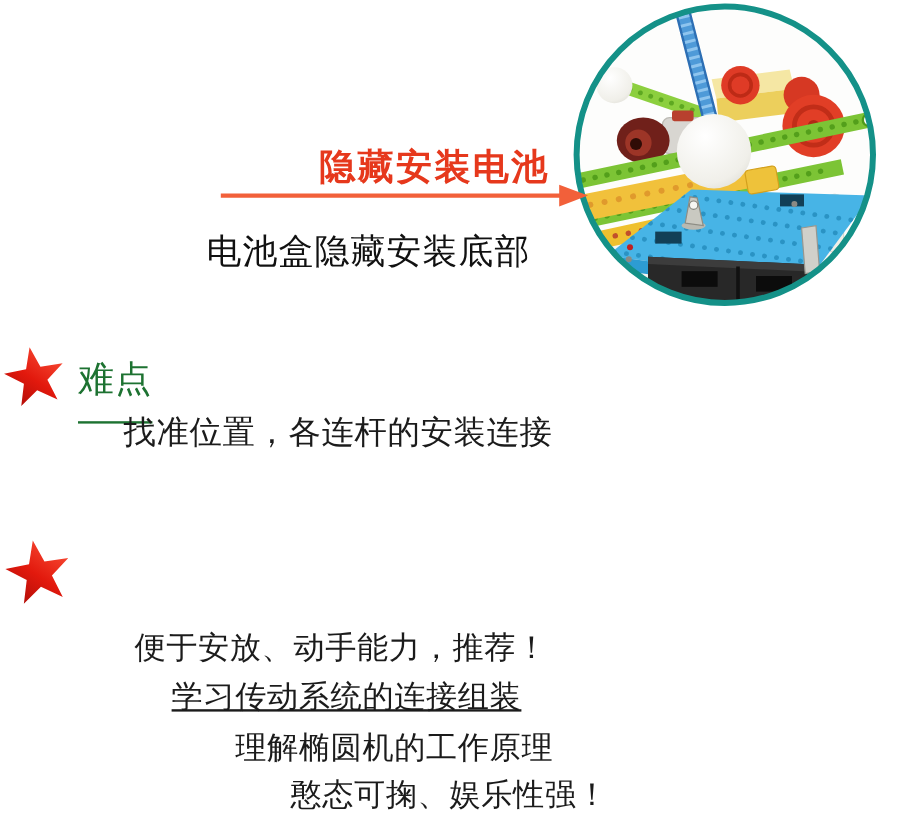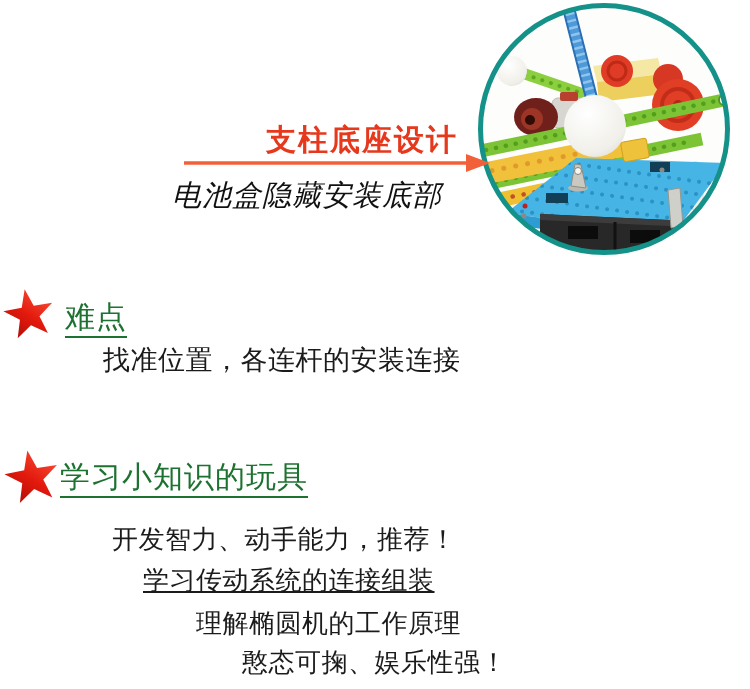--- a/index.html
+++ b/index.html
@@ -9,21 +9,21 @@
     font-family:"Liberation Serif","DejaVu Serif",serif;
     color:#1b1b1b;
   }
   .abs { position:absolute; white-space:nowrap; line-height:1.15; }
   .callout {
     font-size:30px; font-weight:700; color:#e6381c; letter-spacing:2px;
   }
   .caption { font-size:29px; color:#111; }
   .heading-green {
     font-size:30px; color:#1d7231; letter-spacing:1px;
-    border-bottom:2px solid #1d7231; padding-bottom:1px;
+    border-bottom:2px solid #1d7231; padding-bottom:16px;
   }
   .body-line { font-size:27px; letter-spacing:0.5px; color:#1b1b1b; }
   .body-line-sm { font-size:26px; letter-spacing:0.5px; color:#1b1b1b; }
   .photo { position:absolute; left:472px; top:0; width:264px; height:262px; z-index:1; }
   .arrow { position:absolute; left:180px; top:149px; width:312px; height:28px; z-index:2; }
   .star { position:absolute; z-index:2; }
 </style>
 </head>
 <body>
 
@@ -129,42 +129,41 @@
 
         <polygon points="196,190 208,188 211,226 199,228" fill="#d0d0ca" stroke="#97978f" stroke-width="1"></polygon>
 
         <rect x="32" y="220" width="18" height="46" rx="9" fill="#f0eee7" stroke="#d9d7cf"></rect>
         <rect x="181" y="240" width="18" height="32" rx="9" fill="#f0eee7" stroke="#d9d7cf"></rect>
       </g>
       <circle cx="132" cy="129" r="123.5" fill="none" stroke="#149188" stroke-width="5"></circle>
     </svg>
   </div>
 
-  <div class="abs callout" style="left:266px; top:123px;">支柱底座设计</div>
+  <div class="abs callout" style="left:266px; top:123px;">隐藏安装电池</div>
   <div class="arrow">
     <svg width="312" height="28" viewBox="0 0 312 28">
       <line x1="4" y1="14" x2="288" y2="14" stroke="#f2603a" stroke-width="3.5"></line>
       <polygon points="286,5 310,14 286,23" fill="#f2603a"></polygon>
     </svg>
   </div>
 
-  <div class="abs caption" style="left:172px; top:179px; letter-spacing:1px;font-style:italic;">电池盒隐藏安装底部</div>
+  <div class="abs caption" style="left:172px; top:194px; letter-spacing:1px;">电池盒隐藏安装底部</div>
 
   <div class="star" style="left:2px; top:287px;">
     <svg width="54" height="54" viewBox="0 0 56 56">
       <polygon points="28,2 34.3,20.3 53.7,20.7 38.3,32.3 43.9,50.8 28,39.8 12.1,50.8 17.7,32.3 2.3,20.7 21.7,20.3" fill="url(#sg)" transform="rotate(-10 28 28)"></polygon>
     </svg>
   </div>
   <div class="abs heading-green" style="left:65px; top:300px;">难点</div>
   <div class="abs body-line" style="left:103px; top:345px;">找准位置，各连杆的安装连接</div>
 
   <div class="star" style="left:3px; top:448px;">
     <svg width="58" height="58" viewBox="0 0 56 56">
       <polygon points="28,2 34.3,20.3 53.7,20.7 38.3,32.3 43.9,50.8 28,39.8 12.1,50.8 17.7,32.3 2.3,20.7 21.7,20.3" fill="url(#sg)" transform="rotate(-10 28 28)"></polygon>
     </svg>
   </div>
-  <div class="abs heading-green" style="left:60px; top:460px;">学习小知识的玩具</div>
-  <div class="abs body-line-sm" style="left:112px; top:525px;">开发智力、动手能力，推荐！</div>
+  <div class="abs body-line-sm" style="left:112px; top:525px;">便于安放、动手能力，推荐！</div>
   <div class="abs body-line-sm" style="left:143px; top:566px;text-decoration:underline;">学习传动系统的连接组装</div>
   <div class="abs body-line-sm" style="left:196px; top:609px;text-align:center;">理解椭圆机的工作原理</div>
   <div class="abs body-line-sm" style="left:242px; top:648px;">憨态可掬、娱乐性强！</div>
 
 </div>
 
 </body></html>

